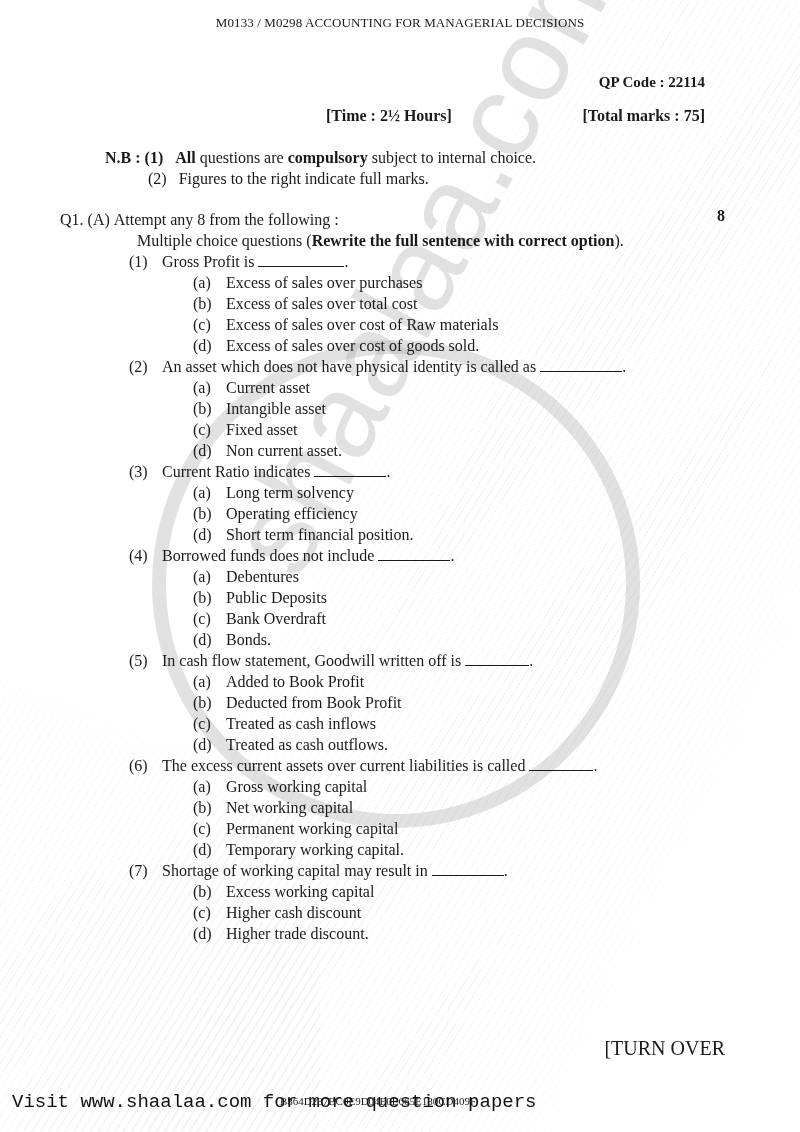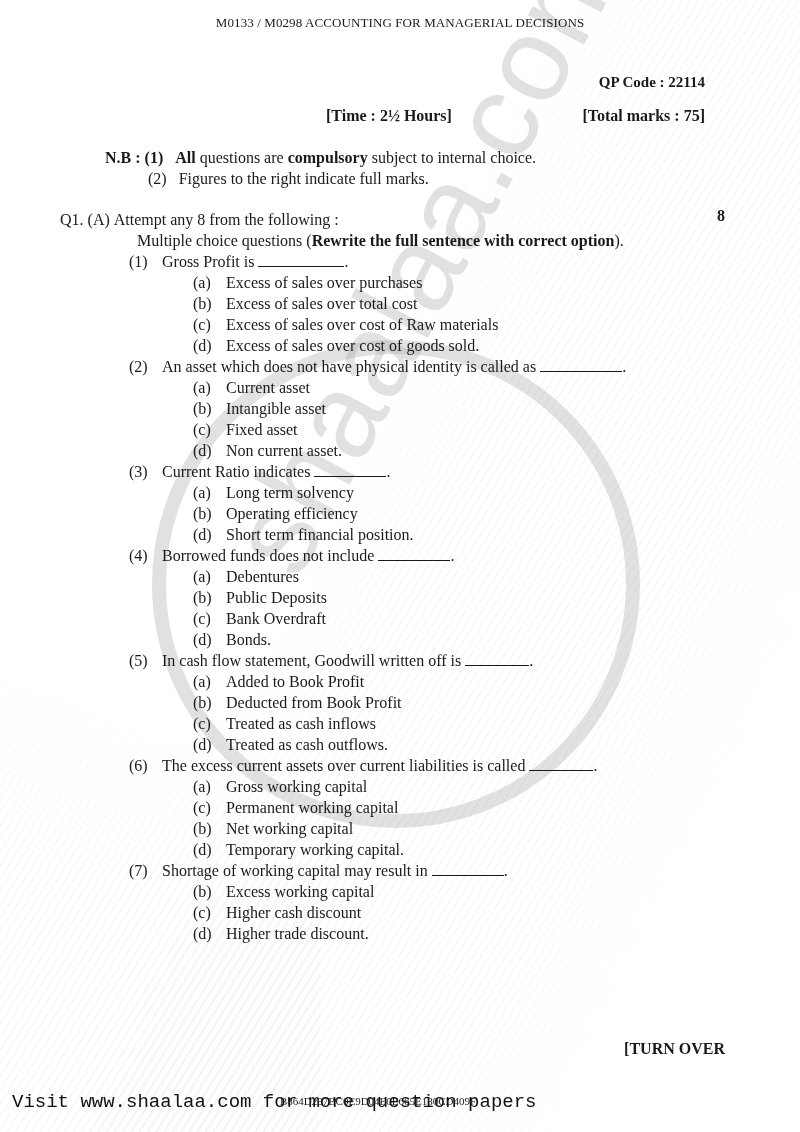--- a/index.html
+++ b/index.html
@@ -42,21 +42,21 @@
   .q1 { left: 60px; top: 209px; }
   .q1-marks { right: 75px; top: 205px; font-weight: bold; }
   .q1-sub { left: 137px; top: 230px; }
   .list { left: 129px; top: 251px; }
   .item { height: 21px; }
   .q-num { display: inline-block; width: 33px; }
   .opt { padding-left: 64px; }
   .opt-letter { display: inline-block; width: 33px; }
   .blank { display: inline-block; border-bottom: 1px solid #1a1a1a; height: 15px; vertical-align: baseline; }
   b { font-weight: bold; text-align: center; }
-  .turn-over { right: 75px; top: 1038px; font-weight: bold; font-size: 16px; text-align: center; }
+  .turn-over { right: 75px; top: 1038px; font-weight: normal; font-size: 20px; text-align: center; }
   .hash-code { left: 280px; top: 1091px; font-size: 11px; }
   .visit { left: 12px; top: 1092px; font-family: Liberation Mono, monospace; font-size: 19px; color: #111; z-index: 2; }
 </style>
 </head>
 <body>
 
 <div class="watermark-stripes"></div>
 <div class="watermark-stripes-left"></div>
 <div class="watermark-circle"></div>
 <div class="watermark-text">shaalaa.com</div>
@@ -101,22 +101,22 @@
     <div class="item opt"><span class="opt-letter">(b)</span><span>Public Deposits</span></div>
     <div class="item opt"><span class="opt-letter">(c)</span><span>Bank Overdraft</span></div>
     <div class="item opt"><span class="opt-letter">(d)</span><span>Bonds.</span></div>
     <div class="item"><span class="q-num">(5)</span><span>In cash flow statement, Goodwill written off is </span><span class="blank" style="width:64px"></span>.</div>
     <div class="item opt"><span class="opt-letter">(a)</span><span>Added to Book Profit</span></div>
     <div class="item opt"><span class="opt-letter">(b)</span><span>Deducted from Book Profit</span></div>
     <div class="item opt"><span class="opt-letter">(c)</span><span>Treated as cash inflows</span></div>
     <div class="item opt"><span class="opt-letter">(d)</span><span>Treated as cash outflows.</span></div>
     <div class="item"><span class="q-num">(6)</span><span>The excess current assets over current liabilities is called </span><span class="blank" style="width:64px"></span>.</div>
     <div class="item opt"><span class="opt-letter">(a)</span><span>Gross working capital</span></div>
+    <div class="item opt"><span class="opt-letter">(b)</span><span>Net working capital</span></div>
     <div class="item opt"><span class="opt-letter">(c)</span><span>Permanent working capital</span></div>
-    <div class="item opt"><span class="opt-letter">(b)</span><span>Net working capital</span></div>
     <div class="item opt"><span class="opt-letter">(d)</span><span>Temporary working capital.</span></div>
     <div class="item"><span class="q-num">(7)</span><span>Shortage of working capital may result in </span><span class="blank" style="width:72px"></span>.</div>
     <div class="item opt"><span class="opt-letter">(b)</span><span>Excess working capital</span></div>
     <div class="item opt"><span class="opt-letter">(c)</span><span>Higher cash discount</span></div>
     <div class="item opt"><span class="opt-letter">(d)</span><span>Higher trade discount.</span></div>
   </div>
 
 <div class="layer turn-over">[TURN OVER</div>
 <div class="layer hash-code">B864D237BC0E9D04E0E665E180CD409F</div>
 <div class="layer visit">Visit www.shaalaa.com for more question papers</div>

